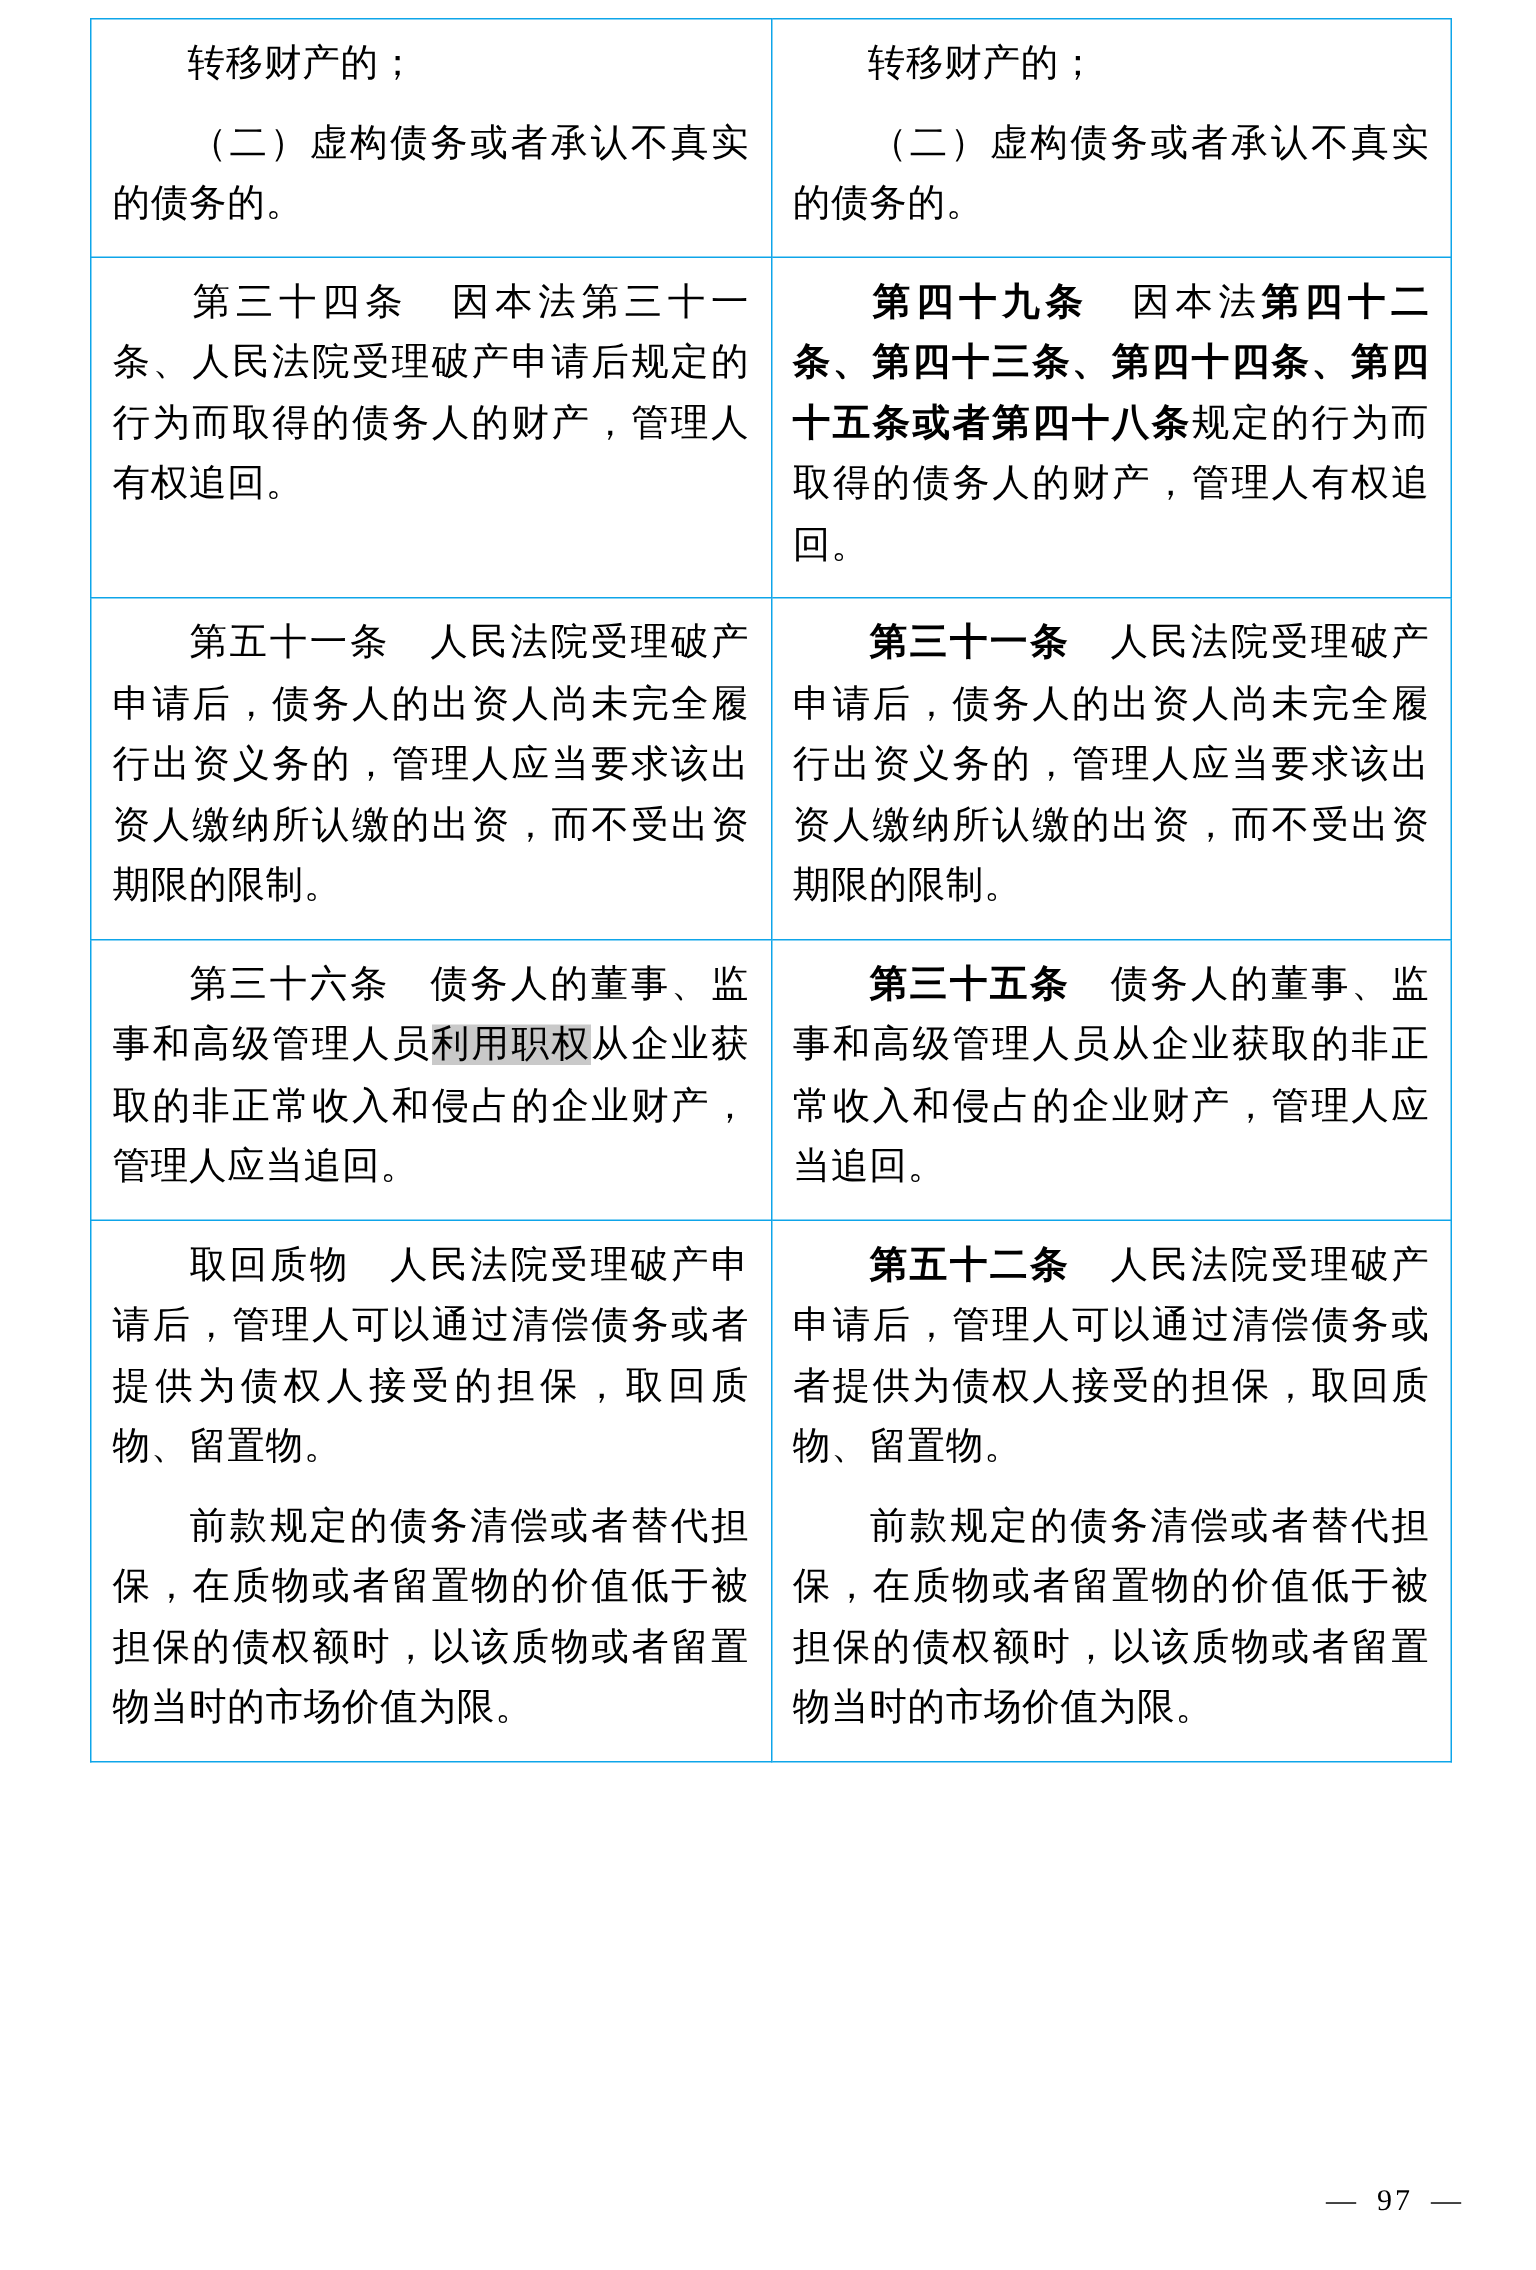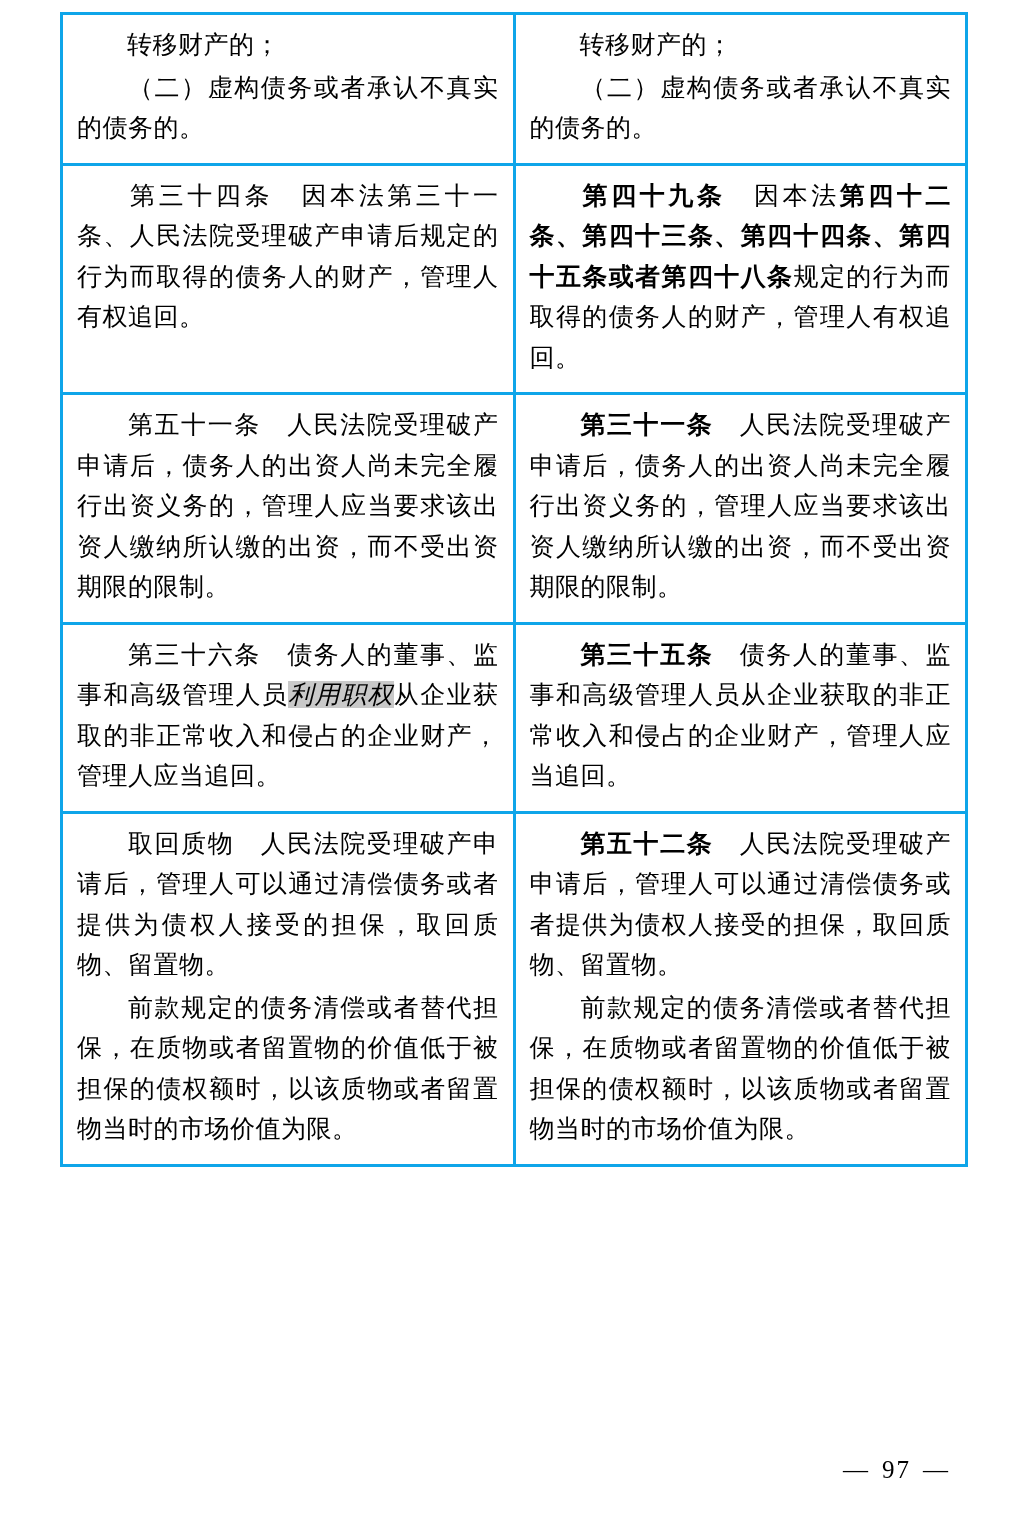--- a/index.html
+++ b/index.html
@@ -23,59 +23,58 @@
   }
   table.compare {
     position: absolute;
     left: 60px;
     top: 12px;
     width: 908px;
     border-collapse: collapse;
     table-layout: fixed;
   }
   table.compare td {
-    border: 3px solid #0ea5e9;
+    border: 1px solid #0ea5e9;
     vertical-align: top;
     padding: 10px 14px 14px 14px;
     width: 50%;
     font-size: 25px;
     line-height: 1.62;
     letter-spacing: 0.5px;
   }
   p.para {
     margin: 0 0 0 0;
     text-align: justify;
     text-justify: inter-ideograph;
   }
   p.para + p.para {
-    margin-top: 2px;
+    margin-top: 12px;
   }
   .ind {
     display: inline-block;
     width: 2em;
   }
   .u {
     text-underline-offset: 3px;
   }
   .b {
     font-weight: bold;
   }
   .hl {
     background: #c9c9c9;
-    font-style: italic;
   }
   .footer {
     position: absolute;
     left: 0;
     top: 1456px;
     width: 1024px;
     text-align: right;
-    padding-right: 62px;
+    padding-right: 36px;
     box-sizing: border-box;
-    font-size: 25px;
+    font-size: 20px;
     letter-spacing: 2px;
     color: #000;
   }
   .dash {
     display: inline-block;
     margin: 0 12px;
   }
 </style>
 </head>
 <body>

